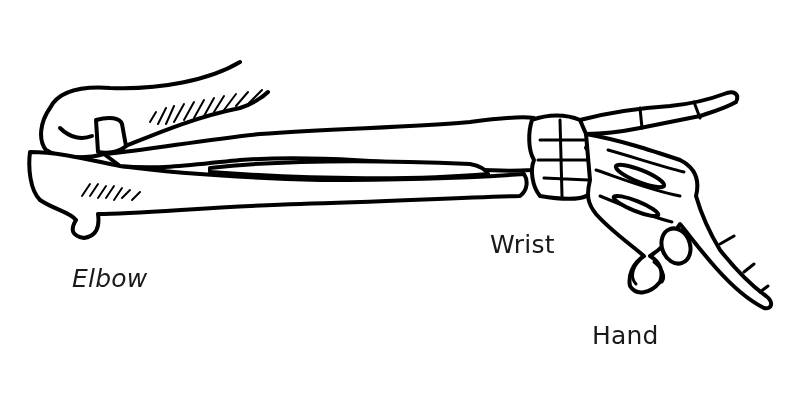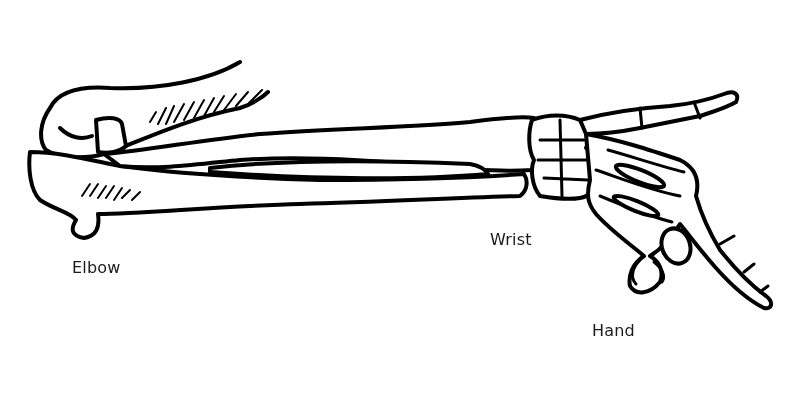--- a/index.html
+++ b/index.html
@@ -1,19 +1,19 @@
 <!DOCTYPE html>
 <html><head>
 <meta charset="utf-8">
 <style>
   html, body { margin: 0; padding: 0; background: #ffffff; }
   body { width: 800px; height: 400px; position: relative; overflow: hidden; font-family: "Liberation Sans", sans-serif; }
   .diagram { position: absolute; left: 0; top: 0; width: 800px; height: 400px; }
-  .label { position: absolute; font-size: 16px; color: #1a1a1a; font-family: "DejaVu Sans", sans-serif; letter-spacing: 0.2px; }
-  #lbl-elbow { left: 72px; top: 258px; }
+  .label { position: absolute; font-size: 25px; color: #1a1a1a; font-family: "DejaVu Sans", sans-serif; letter-spacing: 0.2px; }
+  #lbl-elbow { left: 72px; top: 264px; font-style: italic; }
   #lbl-wrist { left: 490px; top: 230px; }
   #lbl-hand { left: 592px; top: 321px; text-align: center; }
   svg path, svg ellipse { vector-effect: non-scaling-stroke; }
 </style>
 </head>
 <body>
 
 <div class="diagram">
   <svg width="800" height="400" viewBox="0 0 800 400">
     <g fill="#ffffff" stroke="#000000" stroke-width="4" stroke-linejoin="round" stroke-linecap="round">

